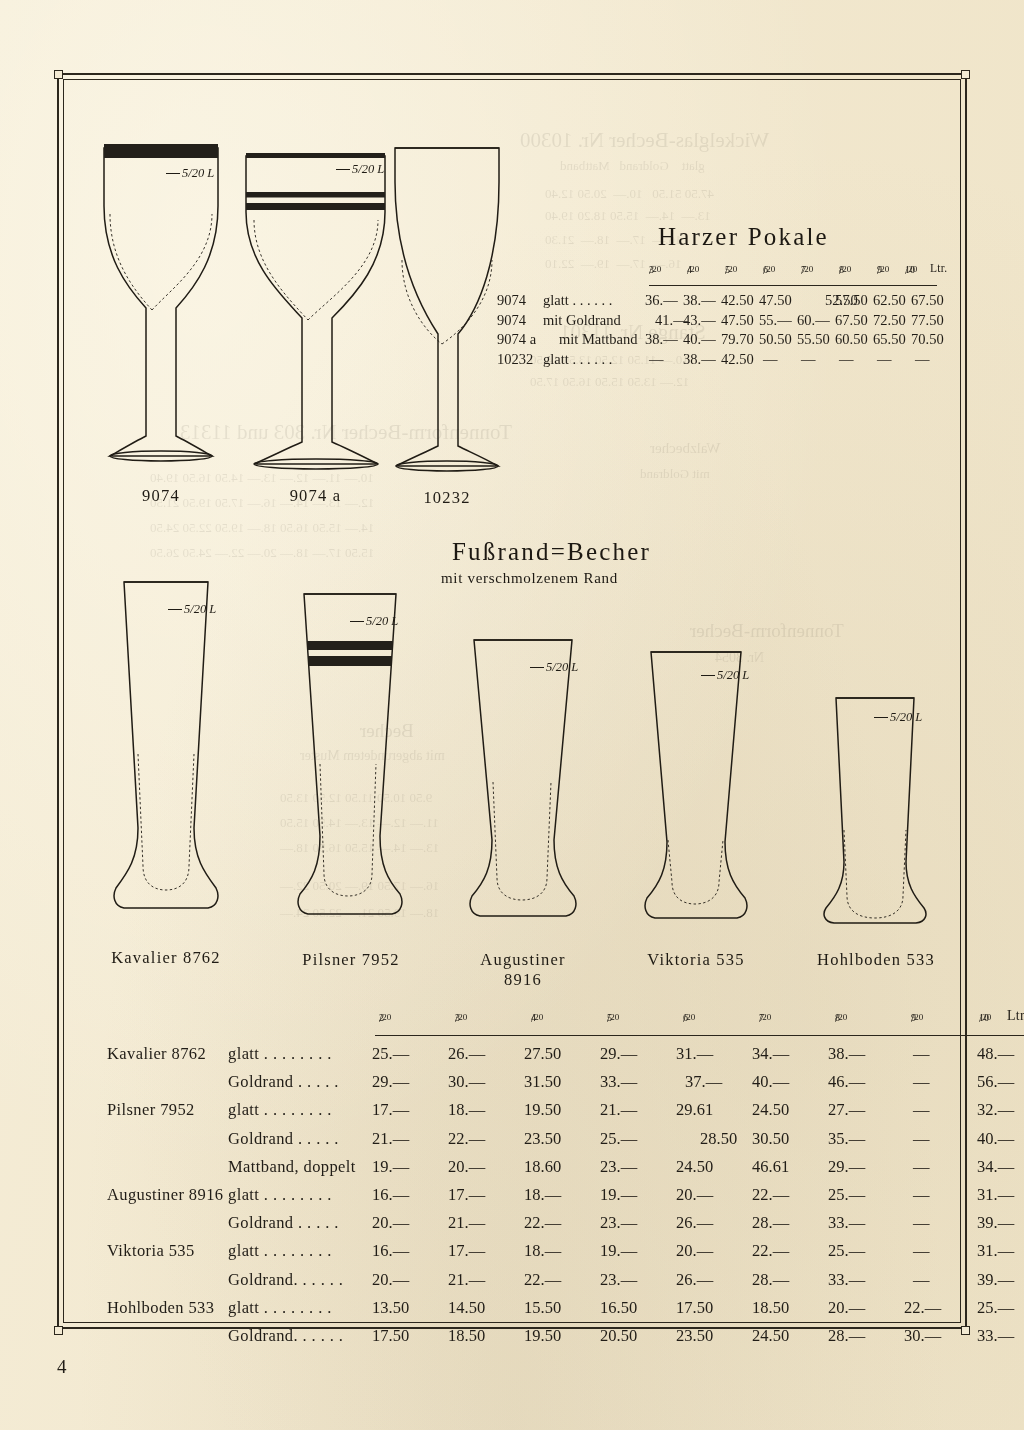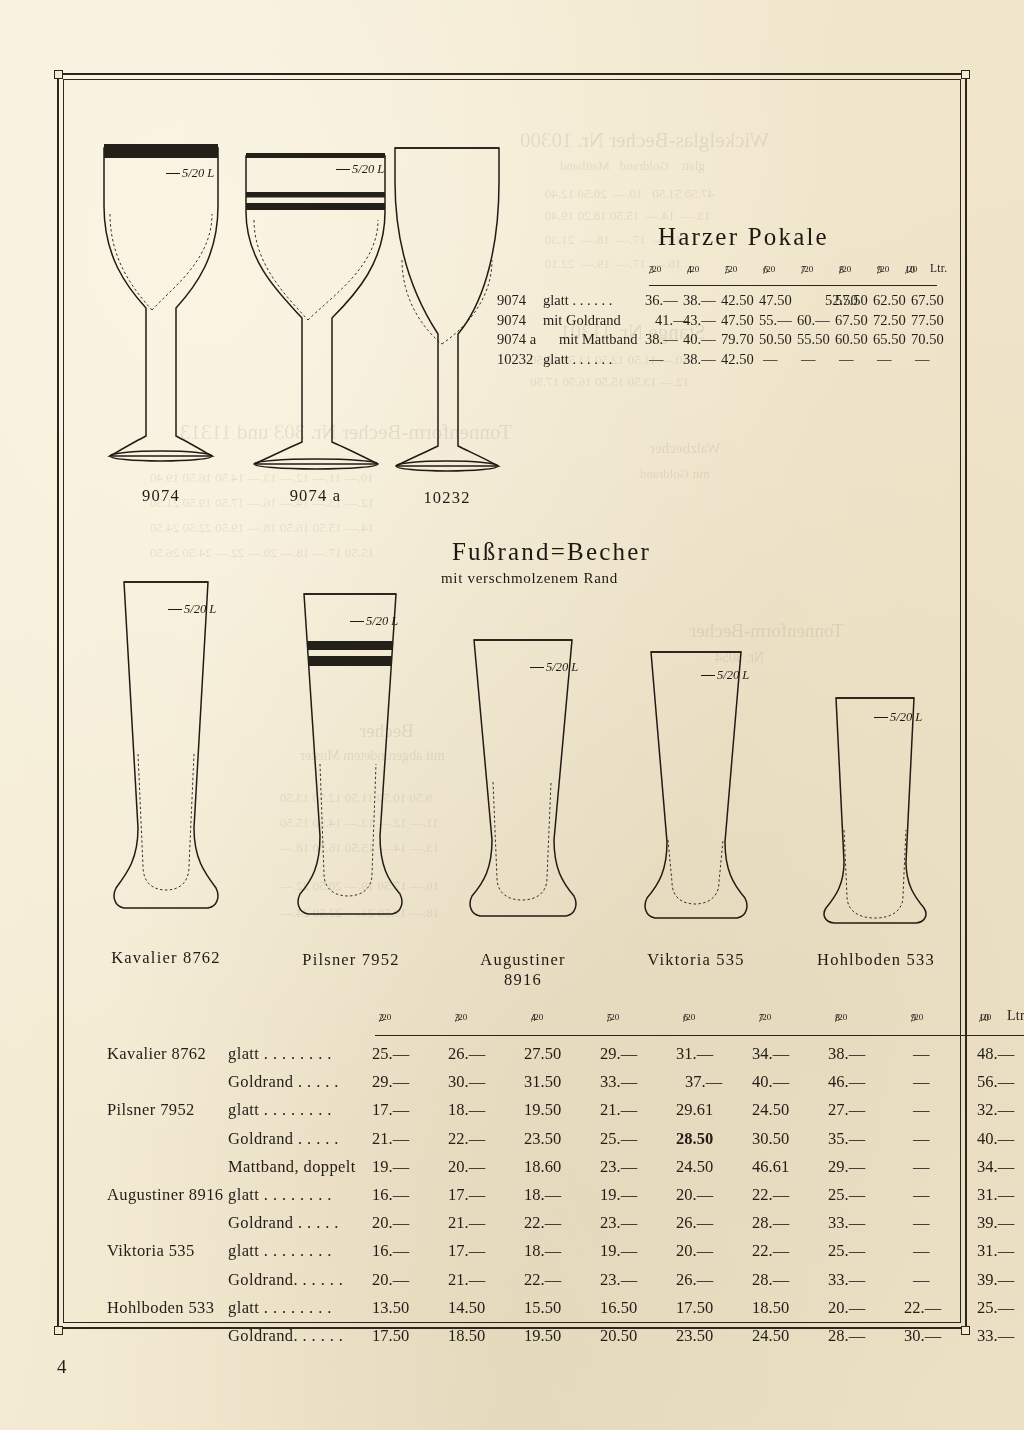--- a/index.html
+++ b/index.html
@@ -434,21 +434,21 @@
       <span class="cell" style="left:870px;">32.—</span>
     </div>
 
     <div class="mt-row">
       <span class="name"></span>
       <span class="kind dotlead">Goldrand . . . . .</span>
       <span class="cell" style="left:265px;">21.—</span>
       <span class="cell" style="left:341px;">22.—</span>
       <span class="cell" style="left:417px;">23.50</span>
       <span class="cell" style="left:493px;">25.—</span>
-      <span class="cell" style="left:569px;font-weight:bold;">28.50</span>
+      <span class="cell" style="left:593px;">28.50</span>
       <span class="cell" style="left:645px;">30.50</span>
       <span class="cell" style="left:721px;">35.—</span>
       <span class="cell" style="left:806px;">—</span>
       <span class="cell" style="left:870px;">40.—</span>
     </div>
 
     <div class="mt-row">
       <span class="name"></span>
       <span class="kind">Mattband, doppelt</span>
       <span class="cell" style="left:265px;">19.—</span>

